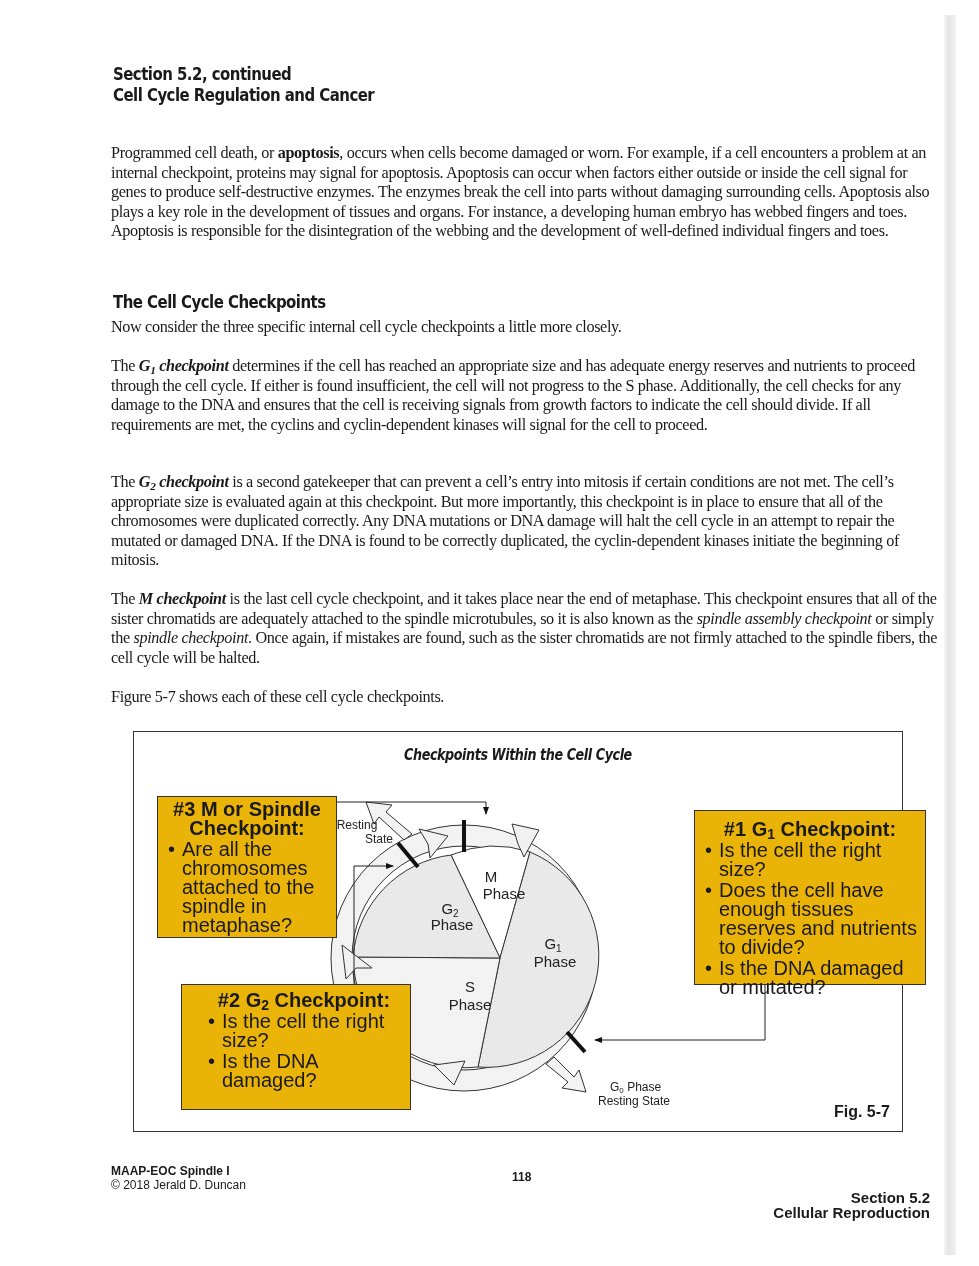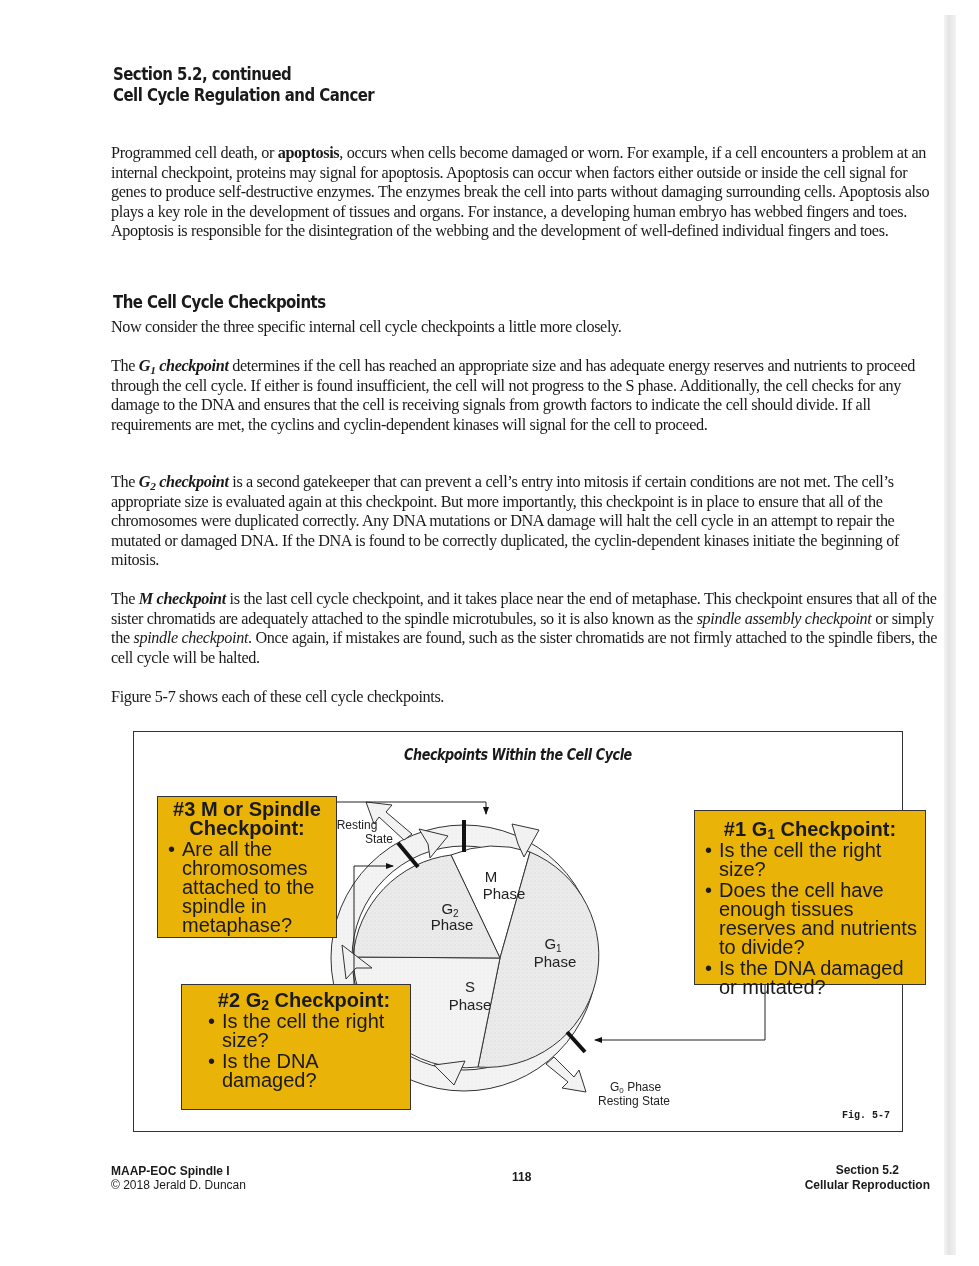--- a/index.html
+++ b/index.html
@@ -52,30 +52,30 @@
   .cbox .title { font-weight: bold; text-align: center; }
   .cbox ul { margin: 2px 0 0 0; padding: 0; list-style: none; }
   .cbox li { position: relative; padding-left: 16px; margin-bottom: 2px; }
   .cbox li::before { content: "\2022"; position: absolute; left: 2px; top: 0; }
   .box3 { left: 23px; top: 64px; width: 180px; height: 142px; padding: 3px 8px 0 8px; }
   .box1 { left: 516px; top: 78px; width: 232px; height: 175px; padding: 9px 8px 0 8px; margin-left: 44px; }
   .box2 { left: 23px; top: 252px; width: 230px; height: 126px; padding: 6px 8px 0 24px; margin-left: 24px; }
   sub { font-size: 70%; vertical-align: -3px; line-height: 0; }
   .fig-no {
     position: absolute; right: 12px; bottom: 10px;
-    font-family: Liberation Mono, monospace; font-weight: bold; font-size: 10px;
+    font-family: Liberation Sans, sans-serif; font-weight: bold; font-size: 16px;
   }
   .diagram { position: absolute; left: 0; top: 0; }
   .diagram text { font-family: "Liberation Sans", sans-serif; fill: #222; }
 
   
   .foot-left { position: absolute; left: 111px; top: 1164px; font-family: "Liberation Sans", sans-serif; font-size: 12px; line-height: 14px; }
   .foot-left .l1 { font-weight: bold; }
   .foot-center { position: absolute; left: 512px; top: 1170px; font-family: "Liberation Sans", sans-serif; font-weight: bold; font-size: 12px; }
-  .foot-right { position: absolute; right: 49px; top: 1163px; text-align: center; font-family: "Liberation Sans", sans-serif; font-weight: bold; font-size: 12px; line-height: 15px; }
+  .foot-right { position: absolute; right: 49px; top: 1190px; text-align: right; font-family: "Liberation Sans", sans-serif; font-weight: bold; font-size: 15px; line-height: 15px; }
 </style>
 </head>
 <body>
 
 <div class="scan-edge"></div>
 
 <div class="section-head">
   <div>Section 5.2, continued</div>
   <div>Cell Cycle Regulation and Cancer</div>
 </div>

